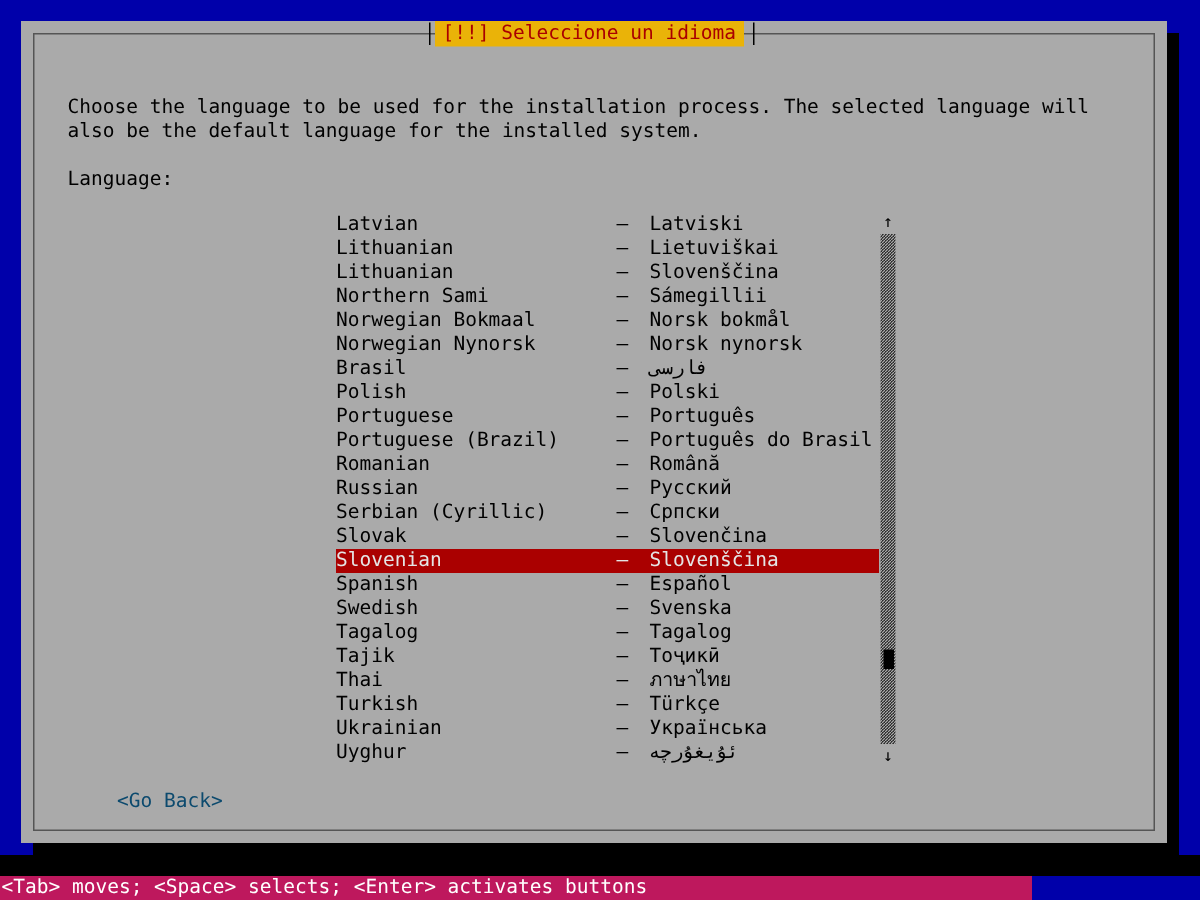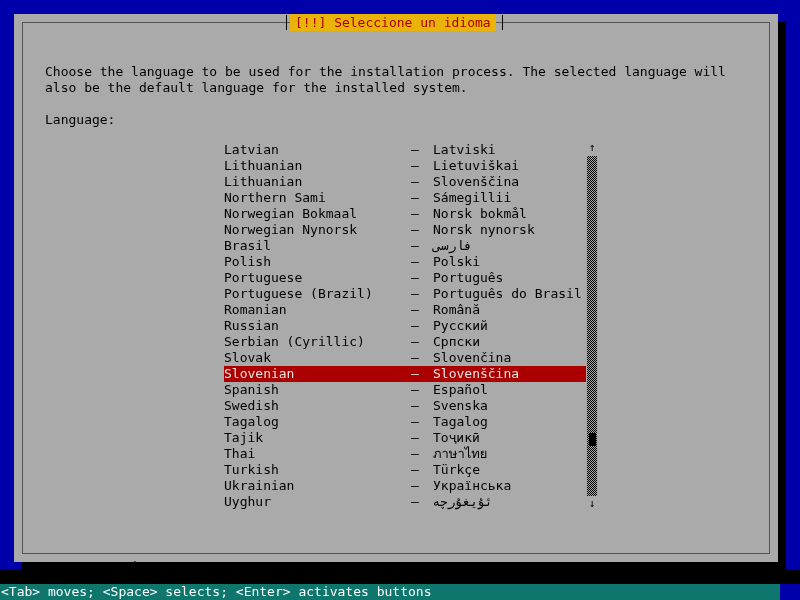--- a/index.html
+++ b/index.html
@@ -169,33 +169,32 @@
     height: 13px;
     background: #000000;
   }
 
   
   #go-back {
     position: absolute;
     left: 64px;
     top: 513px;
     white-space: pre;
-    color: #000000;
-    margin-top: 32px;
+    color: #0c4a6e;
   }
 
   
   #statusbar {
     position: absolute;
     left: 0;
     bottom: 0;
-    width: 780px;
+    width: 688px;
     height: 16px;
     line-height: 16px;
-    background: #0f766e;
+    background: #be185d;
     color: #FFFFFF;
     white-space: pre;
     padding-left: 1px;
     box-sizing: border-box;
   }
   
   #bottom-black {
     position: absolute;
     left: 0;
     bottom: 16px;

